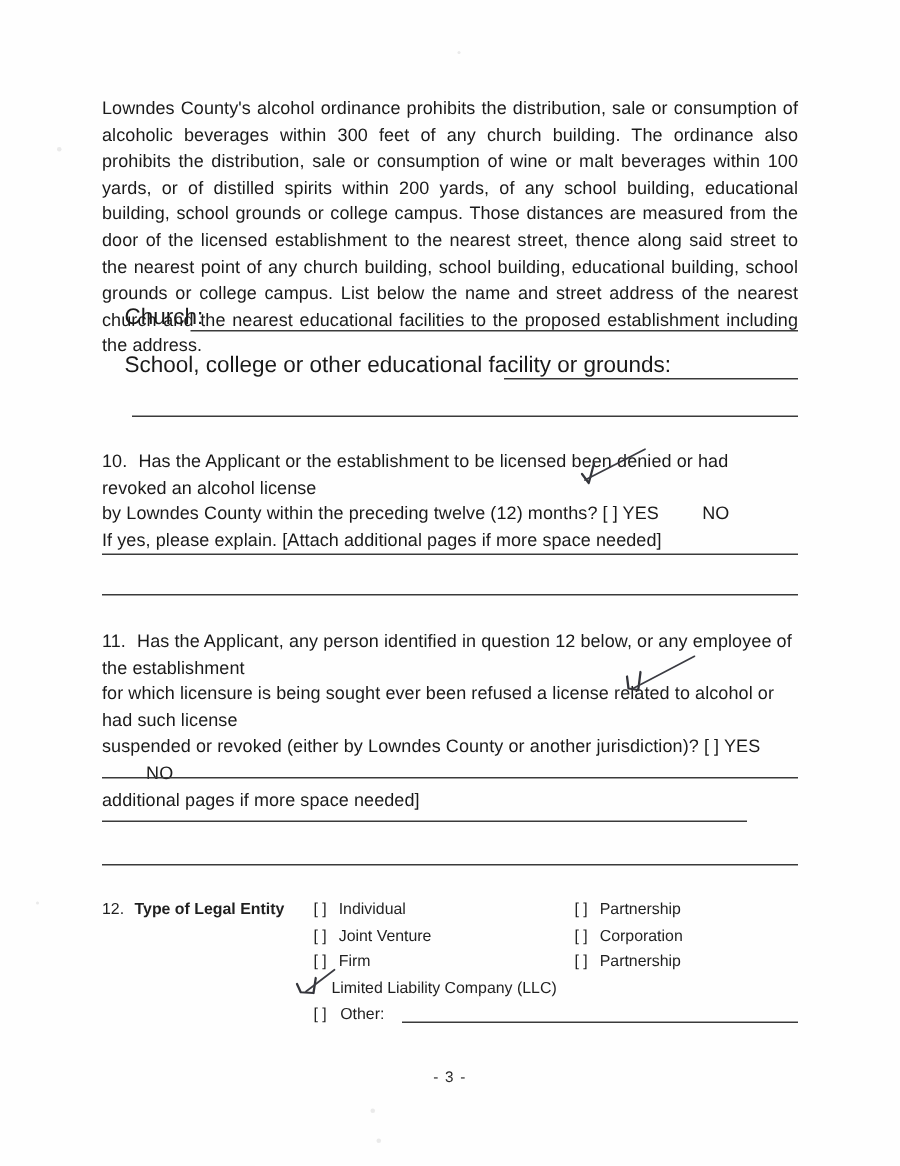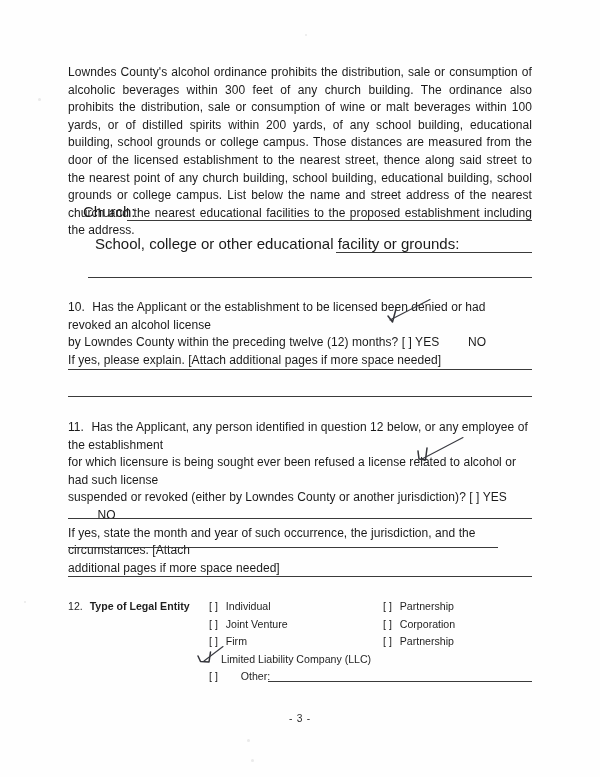--- a/index.html
+++ b/index.html
@@ -94,21 +94,21 @@
   <div class="speck" style="left:247px;top:739px;width:3px;height:3px;"></div>
   <div class="speck" style="left:251px;top:759px;width:3px;height:3px;"></div>
 
   <div class="q-block" style="left:68px;top:64px;">
     <div class="para">Lowndes County's alcohol ordinance prohibits the distribution, sale or consumption of alcoholic beverages within 300 feet of any church building.  The ordinance also prohibits the distribution, sale or consumption of wine or malt beverages within 100 yards, or of distilled spirits within 200 yards, of any school building, educational building, school grounds or college campus.  Those distances are measured from the door of the licensed establishment to the nearest street, thence along said street to the nearest point of any church building, school building, educational building, school grounds or college campus.  List below the name and street address of the nearest church and the nearest educational facilities to the proposed establishment including the address.</div>
   </div>
 
   <div class="inline-label" style="left:83px;top:204px;">Church:</div>
   <div class="rule" style="left:127px;top:220px;width:405px;"></div>
 
-  <div class="inline-label" style="left:95px;top:236px;">School, college or other educational facility or grounds:</div>
+  <div class="inline-label" style="left:83px;top:236px;">School, college or other educational facility or grounds:</div>
   <div class="rule" style="left:336px;top:252px;width:196px;"></div>
 
   <div class="rule" style="left:88px;top:277px;width:444px;"></div>
 
   <div class="q-block" style="left:68px;top:299px;">
     <div class="para left" style="text-indent:0;">
       <span>10.</span>
       <span style="margin-left:4px;">Has the Applicant or the establishment to be licensed been denied or had revoked an alcohol license</span>
     </div>
     <div class="para left">
@@ -133,21 +133,20 @@
     <div class="para left">
       <span>11.</span>
       <span style="margin-left:4px;">Has the Applicant, any person identified in question 12 below, or any employee of the establishment</span>
     </div>
     <div class="para left">for which licensure is being sought ever been refused a license related to alcohol or had such license</div>
     <div class="para left">
       <span>suspended or revoked (either by Lowndes County or another jurisdiction)?  [ ]  YES</span>
       <span style="display:inline-block;width:26px;"></span>
       <span>NO</span>
     </div>
-    <div class="para left">If yes, state the month and year of such occurrence, the jurisdiction, and the circumstances.  [Attach</div>
     <div class="para left">additional pages if more space needed]</div>
   </div>
 
   <div class="ink" style="left:416px;top:436px;">
     <svg width="56" height="30" viewBox="0 0 56 30">
       <path d="M2,15 L3,23 L9.5,24 L11,12" fill="none" stroke="#33343a" stroke-width="1.5" stroke-linecap="round" stroke-linejoin="round"></path>
       <path d="M6,23 L47,1.5" fill="none" stroke="#3a3b42" stroke-width="1.1" stroke-linecap="round"></path>
     </svg>
   </div>
 
@@ -174,21 +173,21 @@
     <div>
       <span>[ ]</span>
       <span style="margin-left:5px;">Firm</span>
     </div>
     <div style="position:relative;">
       <span></span>
       <span style="margin-left:12px;">Limited Liability Company (LLC)</span>
     </div>
     <div>
       <span>[ ]</span>
-      <span style="margin-left:20px;text-align:center;">Other:</span>
+      <span style="margin-left:6px;text-align:center;">Other:</span>
     </div>
   </div>
 
   <div class="ink" style="left:196px;top:645px;">
     <svg width="36" height="20" viewBox="0 0 36 20">
       <path d="M2,11 L4.5,16.5 L13,17 L14.5,7" fill="none" stroke="#33343a" stroke-width="1.5" stroke-linecap="round" stroke-linejoin="round"></path>
       <path d="M8,16 L27,1.5" fill="none" stroke="#3a3b42" stroke-width="1.15" stroke-linecap="round"></path>
     </svg>
   </div>
 

